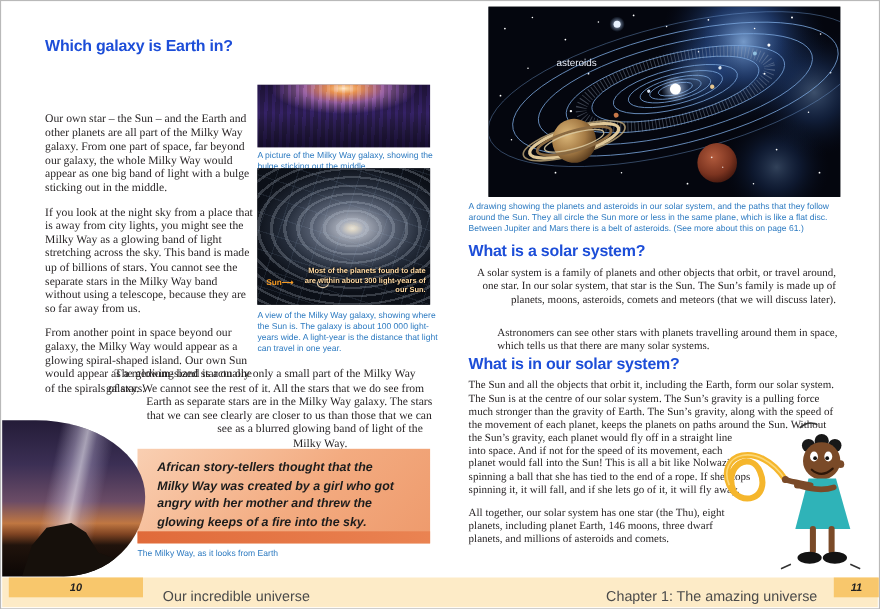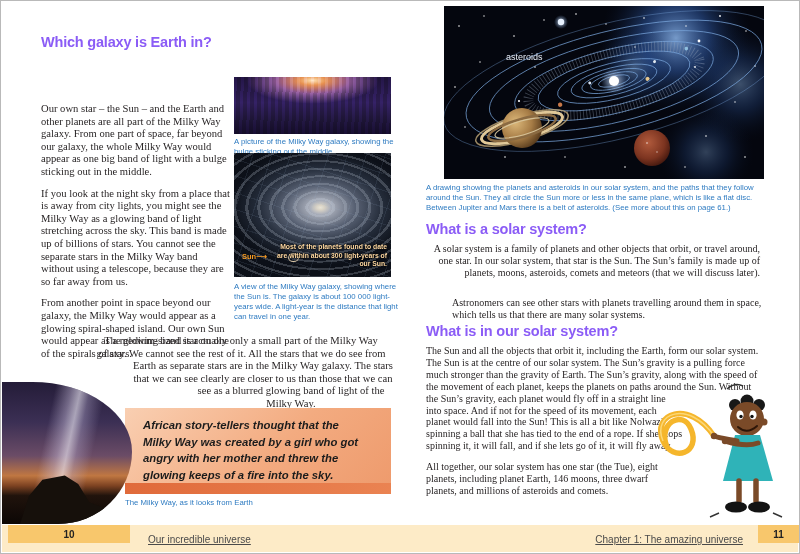--- a/index.html
+++ b/index.html
@@ -1,21 +1,21 @@
 <!DOCTYPE html>
 <html><head>
 <meta charset="utf-8">
 <style>
   html,body{margin:0;padding:0;background:#e8e8e8;}
   .spread{position:relative;width:800px;height:554px;background:#ffffff;
           border:1px solid #b9b9b9;box-sizing:border-box;overflow:hidden;
           font-family:"Liberation Sans",sans-serif;}
   
   .h-title{position:absolute;font-family:"Liberation Sans",sans-serif;font-weight:bold;
-           font-size:14.5px;letter-spacing:-0.2px;color:#8b5cf6;}
+           font-size:14.5px;letter-spacing:-0.2px;color:#1d4ed8;}
   .body-serif{font-family:"Liberation Serif","DejaVu Serif",serif;color:#231f20;}
   .lp-text{position:absolute;left:40px;top:56px;width:191px;font-size:10.6px;line-height:12.6px;margin-top:46px;}
   .lp-text p{margin:0 0 9px 0;}
   .caption{position:absolute;color:#2e7bc1;font-size:7.8px;line-height:10px;}
   
   .fig{position:absolute;overflow:hidden;}
   .img-edge{left:233px;top:76px;width:157px;height:57px;
     background:
       radial-gradient(ellipse 62% 60% at 50% 6%, #ffe9c2 0%, #eba45e 14%, #9a6a9a 38%, rgba(60,35,95,0) 68%),
       linear-gradient(180deg,#241740 0%, #35245c 45%, #241a3e 75%, #180f2e 100%);}
@@ -69,24 +69,24 @@
   .rp-flow{position:absolute;left:425px;top:344px;width:334px;font-size:10px;line-height:11.9px;}
   .rp-flow .p2{margin-top:9px;width:252px;}
   .fr{float:right;}
   .fr1{width:1px;height:48px;}
   .fr2{clear:right;width:88px;height:26px;}
   .fr3{clear:right;width:46px;height:52px;}
   .bold{font-weight:normal;}
   
   .footer-bar{position:absolute;left:1px;right:1px;top:524px;height:27px;background:#fdebc7;}
   .pg-box{position:absolute;top:0;height:18px;background:#f8c76c;display:flex;align-items:center;justify-content:center;
-      font-weight:bold;font-size:10px;color:#222;}
+      font-weight:bold;font-size:10px;color:#222;font-style:italic;}
   .pg-left{left:6px;width:122px;}
   .pg-right{left:756px;width:41px;}
-  .foot-label{position:absolute;top:9px;font-size:10px;color:#4a4a4a;text-decoration:underline;}
+  .foot-label{position:absolute;top:9px;font-size:13px;color:#4a4a4a;}
   .foot-left{left:146px;}
   .foot-right{right:55px;}
   .asteroids-label{font-family:"Liberation Sans",sans-serif;}
 </style>
 </head>
 <body>
 
 <div class="spread">
 
   <div class="h-title" style="left:40px;top:33px;">Which galaxy is Earth in?</div>
@@ -227,21 +227,21 @@
 
   <div class="h-title rp-h2">What is in our solar system?</div>
 
   <div class="rp-flow body-serif">
     <p style="margin:0;">
       <span class="fr fr1"></span>
       <span class="fr fr2"></span>
       <span class="fr fr3"></span>
       <span>The Sun and all the objects that orbit it, including the Earth, form our solar system. The Sun is at the centre of our solar system. The Sun’s gravity is a pulling force much stronger than the gravity of Earth. The Sun’s gravity, along with the speed of the movement of each planet, keeps the planets on paths around the Sun. Without the Sun’s gravity, each planet would fly off in a straight line into space. And if not for the speed of its movement, each planet would fall into the Sun! This is all a bit like Nolwazi spinning a ball that she has tied to the end of a rope. If she stops spinning it, it will fall, and if she lets go of it, it will fly away.</span>
     </p>
-    <p class="p2">All together, our solar system has one star (the Tue), eight planets, including planet Earth, 146 moons, three dwarf planets, and millions of asteroids and comets.</p>
+    <p class="p2">All together, our solar system has one star (the Thu), eight planets, including planet Earth, 146 moons, three dwarf planets, and millions of asteroids and comets.</p>
   </div>
 
   <div class="fig" style="left:638px;top:380px;width:158px;height:142px;">
     <svg width="158" height="142" viewBox="0 0 158 142">
       <path d="M75,55 C50,18 12,32 24,60 C34,82 62,72 52,48 C44,28 18,42 28,66" fill="none" stroke="#f5b62c" stroke-width="5.5" stroke-linecap="round"></path>
       <path d="M75,55 C50,18 12,32 24,60" fill="none" stroke="#fde08a" stroke-width="1.5" opacity="0.8"></path>
       <circle cx="96" cy="24" r="6" fill="#181818"></circle>
       <circle cx="108" cy="20" r="6.5" fill="#181818"></circle>
       <circle cx="120" cy="24" r="6" fill="#181818"></circle>
       <circle cx="108" cy="38" r="17" fill="#7a4a28"></circle>

